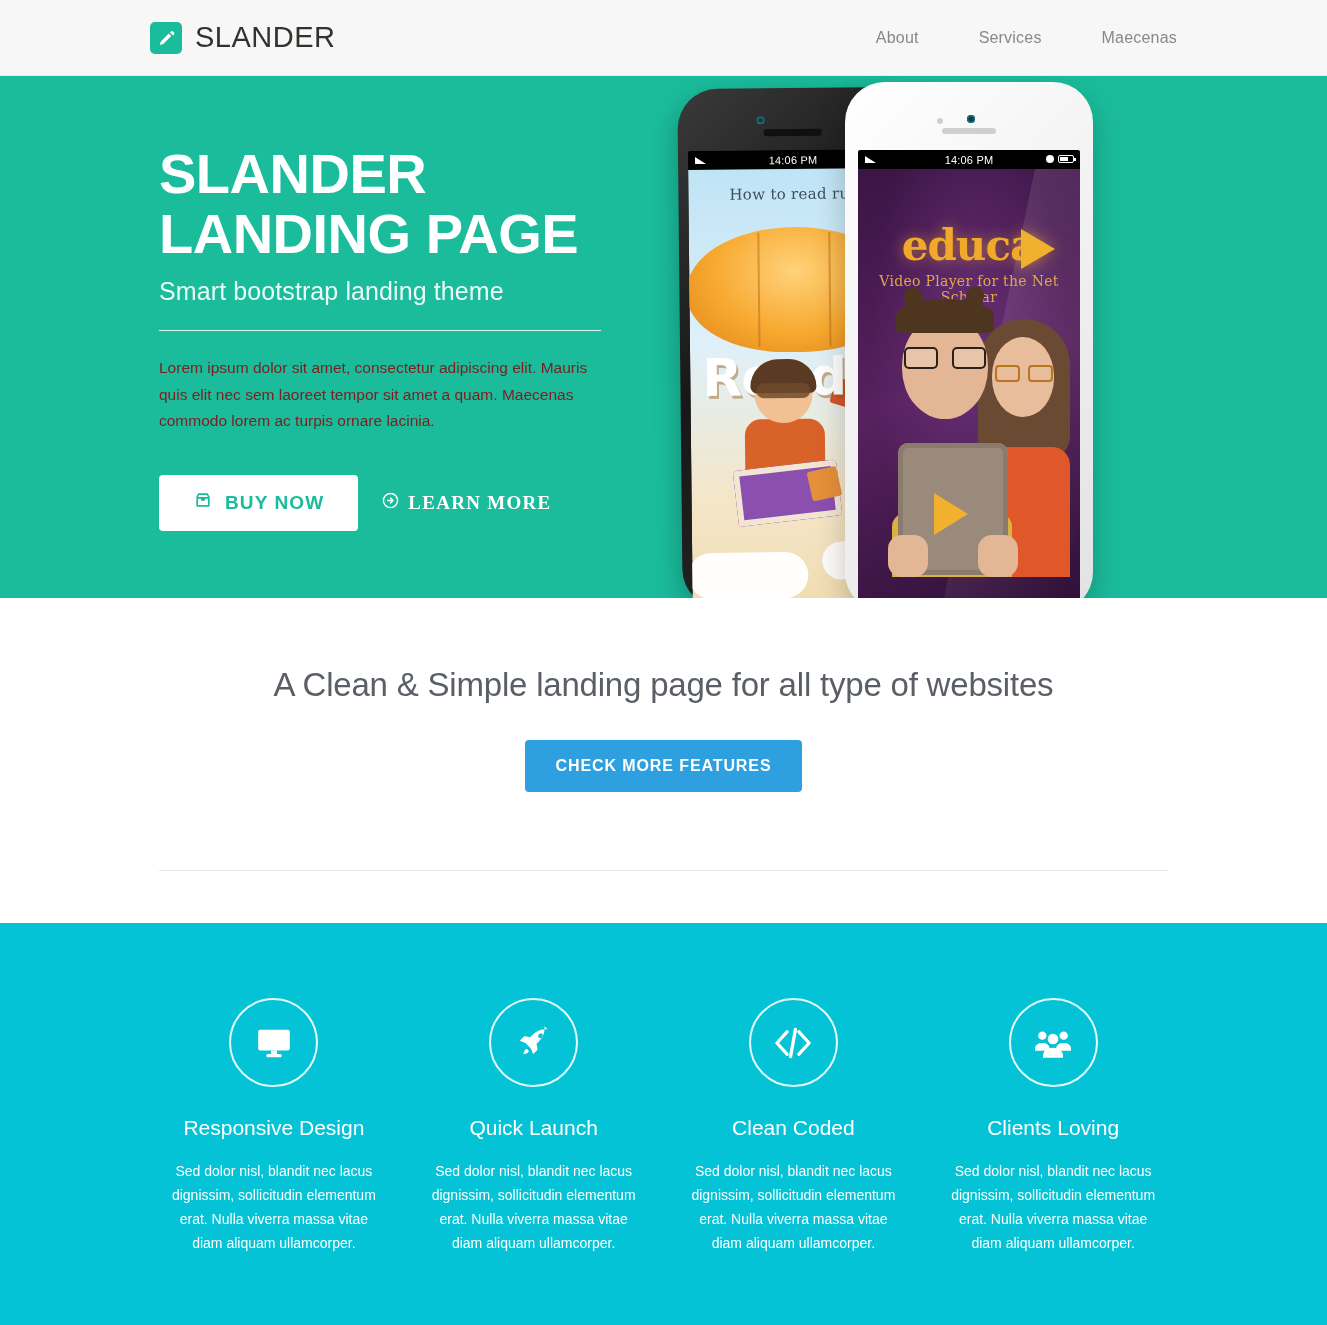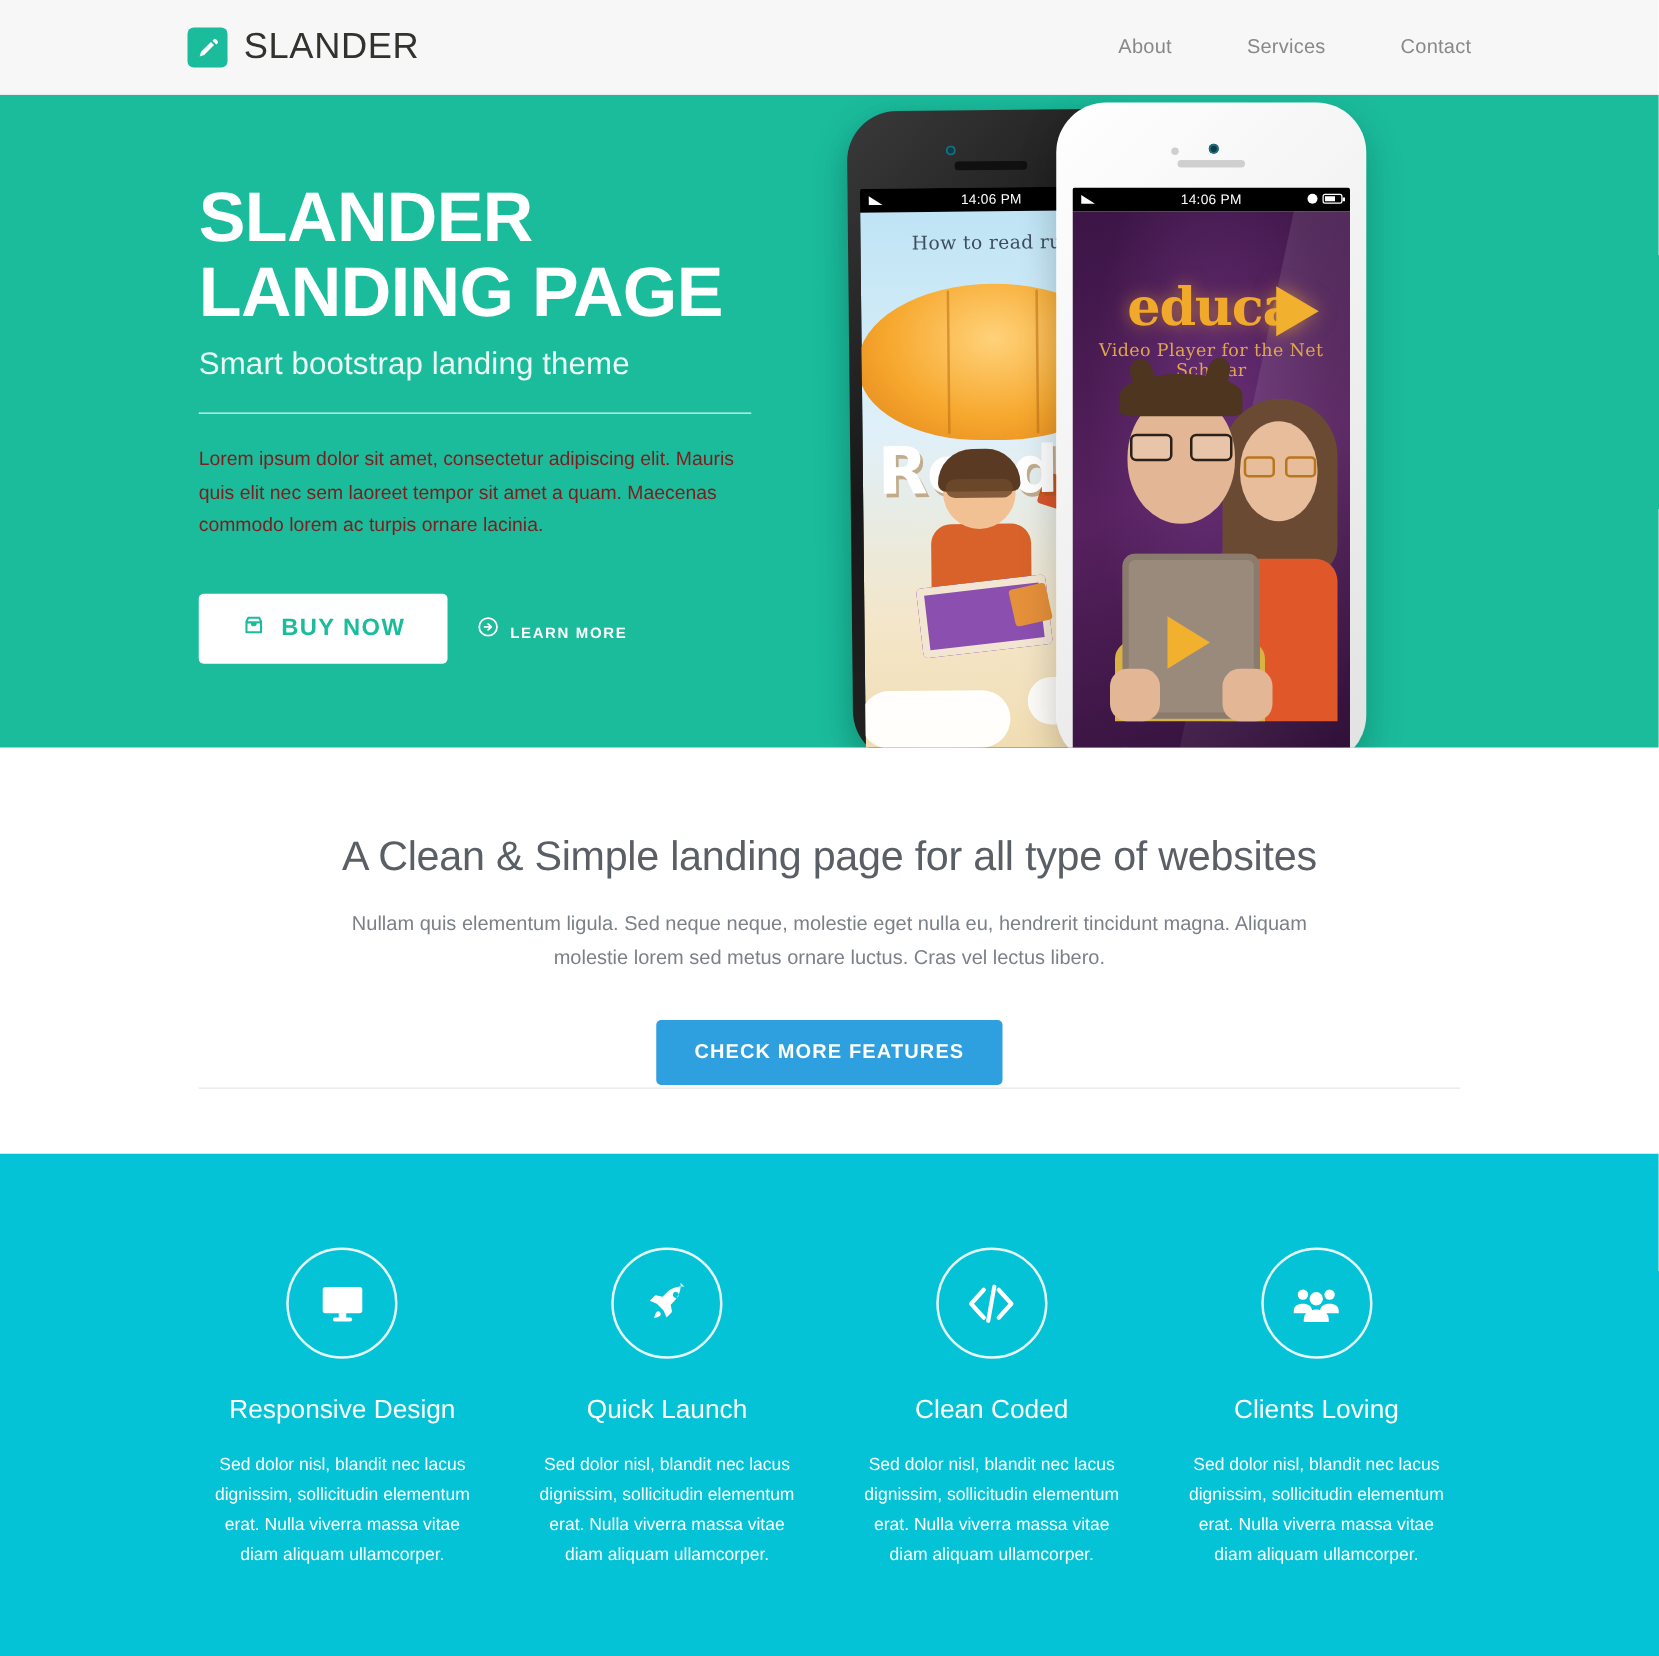--- a/index.html
+++ b/index.html
@@ -126,29 +126,29 @@
     display: inline-flex;
     align-items: center;
     gap: 12px;
     cursor: pointer;
     font-family: inherit;
   }
   .btn-learn {
     background: transparent;
     border: none;
     color: #ffffff;
-    font-size: 12px;
+    font-size: 19px;
     font-weight: 700;
     letter-spacing: 1.3px;
     display: inline-flex;
-    align-items: flex-end;
+    align-items: flex-start;
     gap: 9px;
     cursor: pointer;
     padding: 0 6px;
-    font-family: Liberation Sans, sans-serif;
+    font-family: Liberation Serif, serif;
   }
 
   
   .phones {
     position: absolute;
     left: 520px;
     top: 0;
     width: 520px;
     height: 522px;
   }
@@ -415,21 +415,21 @@
     <span class="brand-mark">
       <svg width="19" height="19" viewBox="0 0 24 24" aria-hidden="true">
         <path d="M20.3 4.6a2 2 0 0 0-2.8 0l-1.1 1.1 3.9 3.9 1.1-1.1a2 2 0 0 0 0-2.8l-1.1-1.1zM14.9 7l-10 10L3.4 21.6 8 20.1l10-10L14.9 7z" fill="#ffffff"></path>
       </svg>
     </span>
     <span class="brand-name">SLANDER</span>
   </a>
   <nav class="main-nav">
     <a class="nav-link" href="#">About</a>
     <a class="nav-link" href="#">Services</a>
-    <a class="nav-link" href="#">Contact</a>
+    <a class="nav-link" href="#">Maecenas</a>
   </nav>
 </header>
 
 <section class="hero">
   <div class="hero-inner">
 
     <div class="hero-copy">
       <h1 class="hero-title">
         <span>SLANDER</span><br>
         <span>LANDING PAGE</span>
@@ -531,21 +531,20 @@
         </div>
       </div>
 
     </div>
   </div>
 </section>
 
 <section class="intro">
   <div class="intro-inner">
     <h2 class="intro-title">A Clean &amp; Simple landing page for all type of websites</h2>
-    <p class="intro-text">Nullam quis elementum ligula. Sed neque neque, molestie eget nulla eu, hendrerit tincidunt magna. Aliquam molestie lorem sed metus ornare luctus. Cras vel lectus libero.</p>
     <button class="btn-features">CHECK MORE FEATURES</button>
     <div class="intro-rule"></div>
   </div>
 </section>
 
 <section class="features">
   <div class="features-inner">
 
     <div class="feature">
       <div class="feature-icon">

